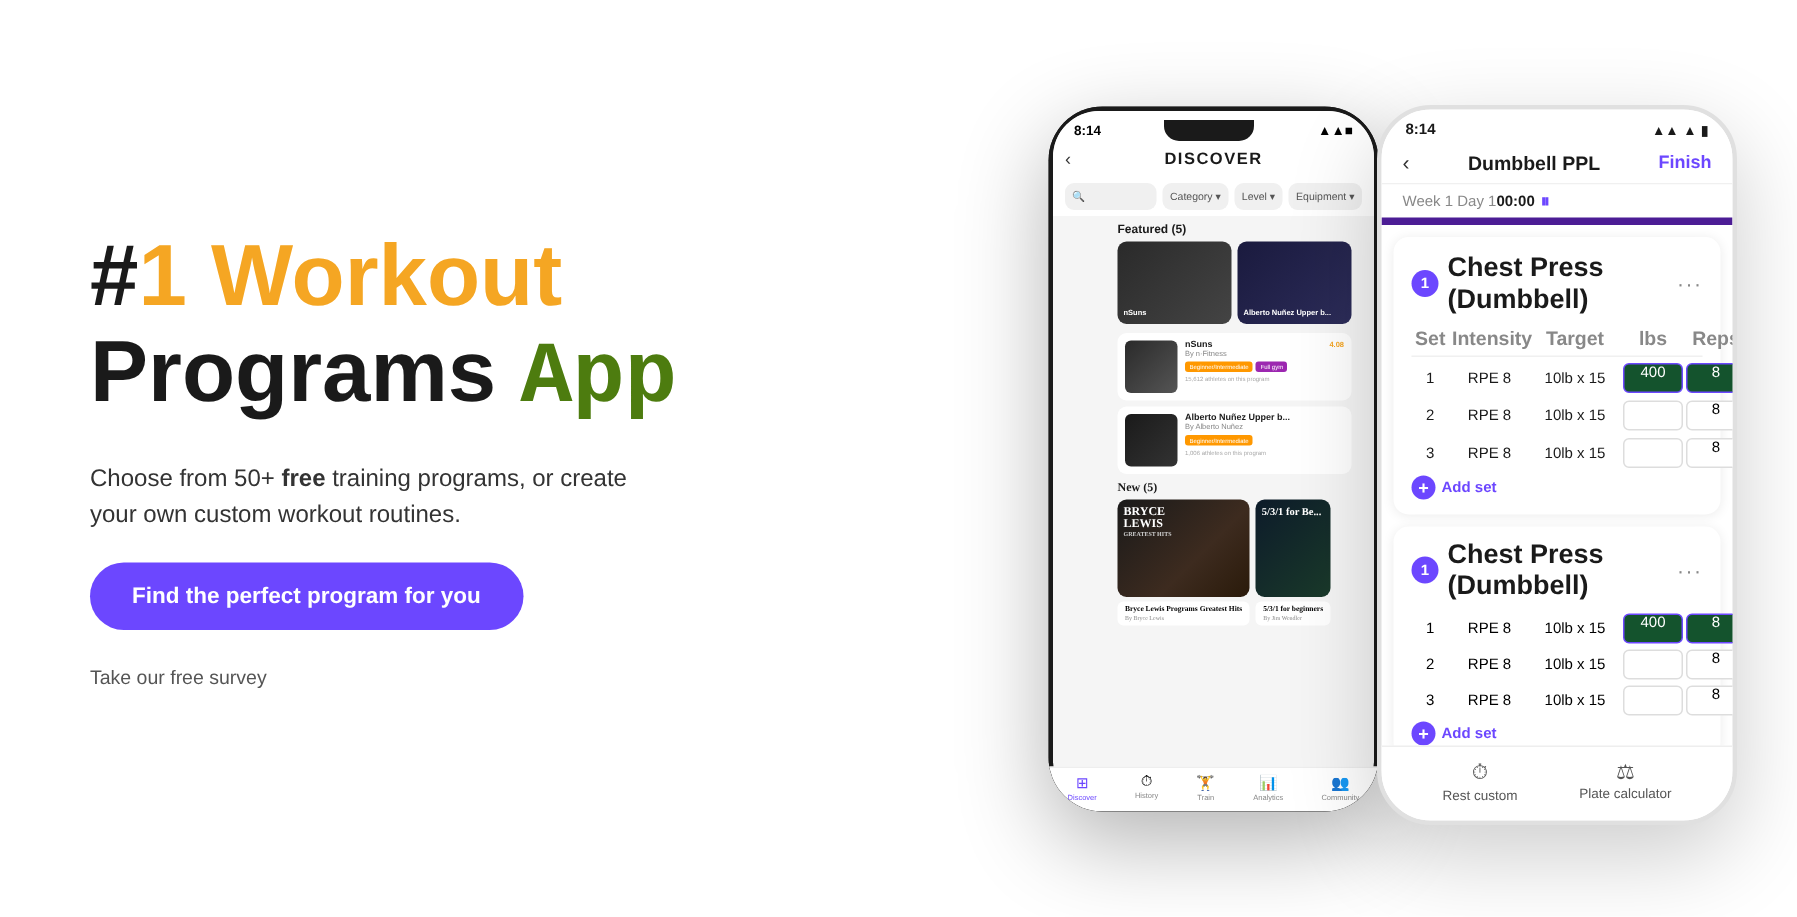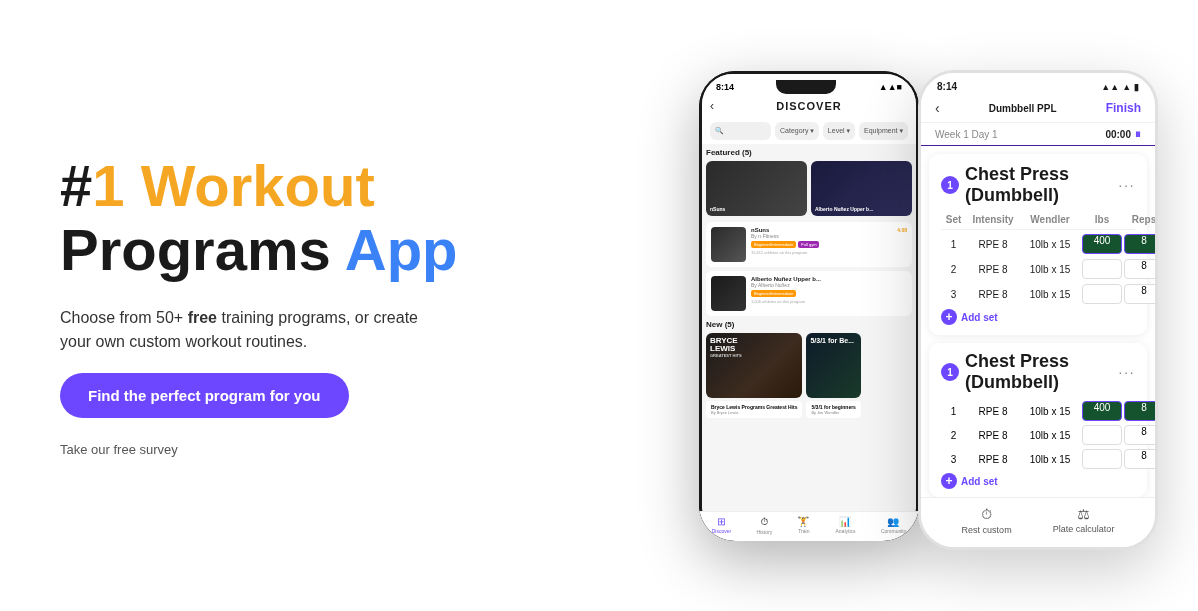--- a/index.html
+++ b/index.html
@@ -44,22 +44,23 @@
     }
     .headline .word-workout {
       color: #f5a623;
       font-weight: 900;
     }
     .headline .word-programs {
       color: #1a1a1a;
       font-weight: 900;
     }
     .headline .word-app {
-      color: #3b82f6;
+      color: #4d7c0f;
       font-weight: 900;
+      font-family: Liberation Mono, monospace;
     }
 
     .subtitle {
       font-size: 16px;
       color: #333;
       line-height: 1.5;
       margin-bottom: 19px;
       max-width: 370px;
     }
     .subtitle strong {
@@ -185,23 +186,24 @@
       height: 18px;
       padding: 0 5px;
       font-size: 7px;
       color: #555;
       display: flex;
       align-items: center;
       gap: 2px;
     }
 
     .discover-content {
-      padding: 4px 4px;
+      padding: 4px 15px;
       overflow: hidden;
       height: calc(100% - 90px);
+      margin-left: 28px;
     }
     .section-title {
       font-size: 8px;
       font-weight: 700;
       color: #1a1a1a;
       margin-bottom: 4px;
     }
 
     .featured-cards {
       display: flex;
@@ -251,21 +253,21 @@
     .prog-info { flex: 1; }
     .prog-name { font-size: 6px; font-weight: 700; color: #1a1a1a; }
     .prog-author { font-size: 5px; color: #888; }
     .prog-tags { display: flex; gap: 2px; margin-top: 2px; flex-wrap: wrap; }
     .tag { font-size: 4px; padding: 1px 3px; border-radius: 2px; color: #fff; }
     .tag-intermediate { background: #ff9800; }
     .tag-full { background: #9c27b0; }
     .prog-stats { font-size: 4px; color: #aaa; margin-top: 2px; }
     .prog-rating { font-size: 5px; color: #f5a623; font-weight: 700; }
 
-    .new-section { margin-top: 2px; }
+    .new-section { margin-top: 2px; font-family: Liberation Serif, serif; }
     .new-cards { display: flex; gap: 4px; }
     .new-card {
       flex: 1;
       height: 65px;
       border-radius: 6px;
       overflow: hidden;
       position: relative;
     }
     .new-card-bg1 { background: linear-gradient(135deg, #1a1a1a 0%, #3d2b1f 60%, #2a1a0a 100%); }
     .new-card-bg2 { background: linear-gradient(135deg, #0d1b2a 0%, #1a3a2a 100%); }
@@ -335,30 +337,29 @@
 
     .workout-header {
       background: #fff;
       padding: 6px 14px 6px;
       display: flex;
       align-items: center;
       justify-content: space-between;
       border-bottom: 1px solid #f0f0f0;
     }
     .workout-back { font-size: 14px; color: #333; }
-    .workout-title { font-size: 10px; font-weight: 600; color: #1a1a1a; }
+    .workout-title { font-size: 13px; font-weight: 600; color: #1a1a1a; }
     .workout-finish { font-size: 12px; color: #6c47ff; font-weight: 600; }
 
     .workout-week {
       background: #fff;
       padding: 4px 14px;
       display: flex;
-      justify-content: space-between;
-      align-items: center;
-      border-bottom: 1px solid #4c1d95;
+      align-items: center;
+      border-bottom: 5px solid #4c1d95;
     }
     .week-label { font-size: 10px; color: #888; }
     .workout-timer {
       font-size: 10px;
       color: #1a1a1a;
       font-weight: 700;
       display: flex;
       align-items: center;
       gap: 4px;
     }
@@ -395,21 +396,21 @@
 
     .sets-table { width: 100%; }
     .sets-header {
       display: grid;
       grid-template-columns: 25px 50px 60px 40px 40px 22px;
       gap: 2px;
       padding-bottom: 4px;
       border-bottom: 1px solid #f0f0f0;
       margin-bottom: 4px;
     }
-    .sets-header span { font-size: 10px; color: #888; font-weight: 600; text-align: center; }
+    .sets-header span { font-size: 13px; color: #888; font-weight: 600; text-align: center; }
     .set-row {
       display: grid;
       grid-template-columns: 25px 50px 60px 40px 40px 22px;
       gap: 2px;
       align-items: center;
       margin-bottom: 5px;
     }
     .set-cell { font-size: 10px; color: #1a1a1a; text-align: center; }
     .set-input {
       height: 20px;
@@ -649,21 +650,21 @@
         <div class="exercise-header">
           <div class="exercise-num">1</div>
           <span class="exercise-name">Chest Press (Dumbbell)</span>
           <span class="exercise-dots">···</span>
         </div>
 
         <div class="sets-table">
           <div class="sets-header">
             <span>Set</span>
             <span>Intensity</span>
-            <span>Wendler</span>
+            <span>Target</span>
             <span>lbs</span>
             <span>Reps</span>
 
           </div>
 
           <div class="set-row">
             <span class="set-cell">1</span>
             <span class="set-cell">RPE 8</span>
             <span class="set-cell">10lb x 15</span>
             <div class="set-input filled">400</div>

